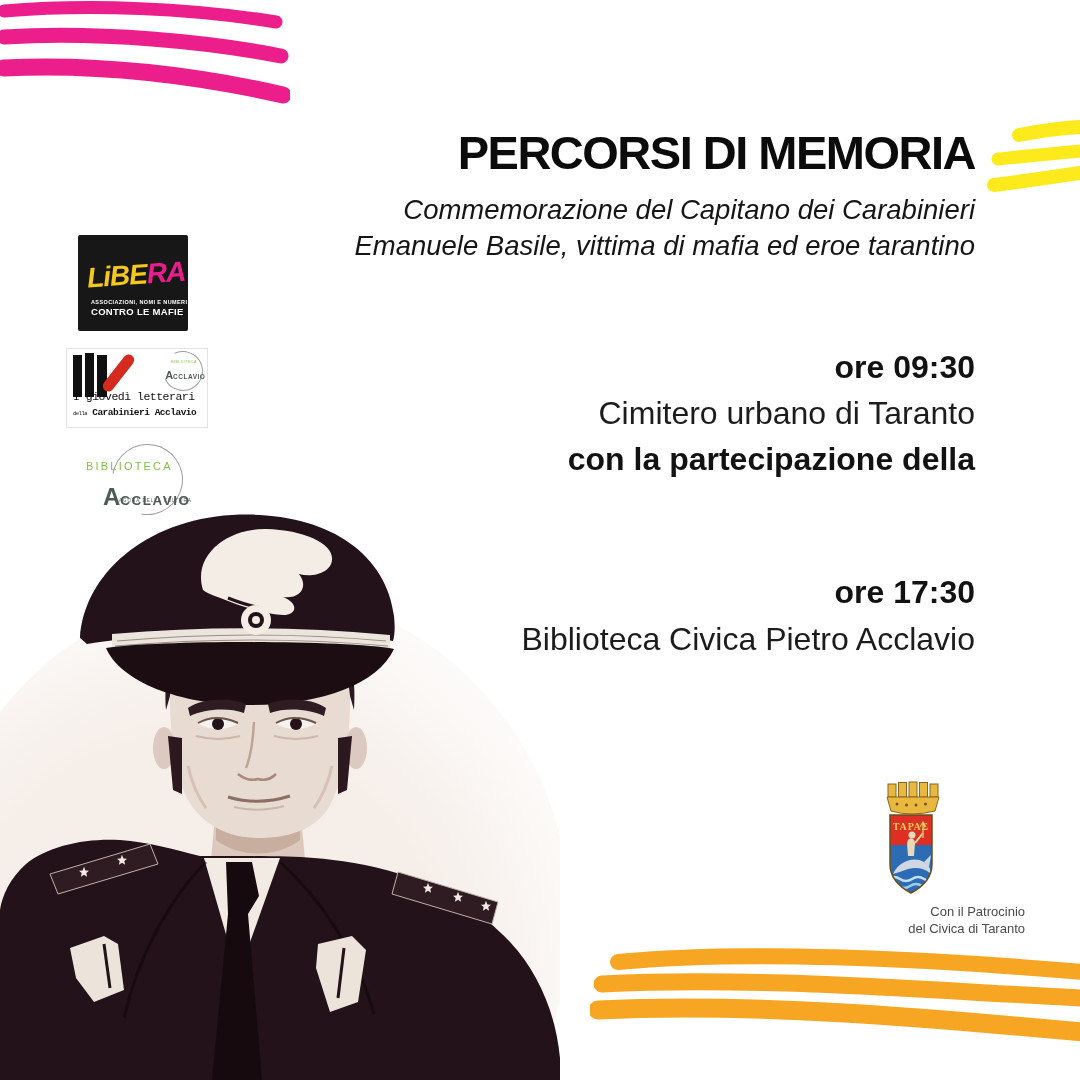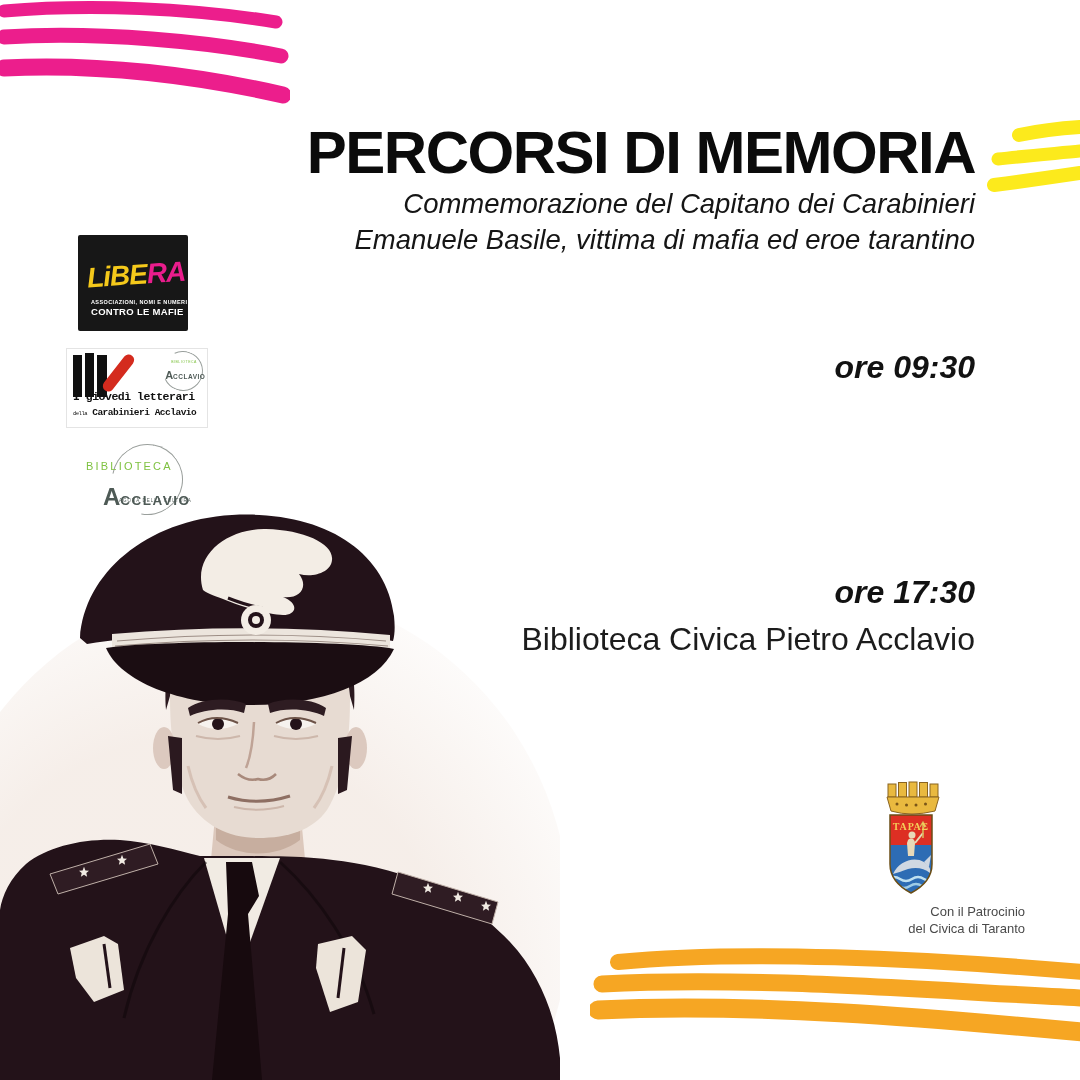--- a/index.html
+++ b/index.html
@@ -14,35 +14,35 @@
 
   
   .strokes{position:absolute;}
   .strokes.pink{left:0;top:103;}
   .strokes.yellow{left:985px;top:113px;}
   .strokes.orange{left:590px;top:932px;}
 
   
   .title-block{position:absolute;top:122px;right:105px;text-align:right;white-space:nowrap;}
   .title-block h1{
-    margin:0;font-size:60px;line-height:62px;font-weight:700;
+    margin:0;font-size:47px;line-height:62px;font-weight:700;
     letter-spacing:-1.5px;color:#0b0b0b;
   }
   .subtitle{font-style:italic;font-size:27.5px;line-height:35.5px;color:#151515;}
-  .subtitle.first{margin-top:2px;}
+  .subtitle.first{margin-top:8px;}
 
   .date{
     position:absolute;top:283px;right:105px;font-size:37px;line-height:40px;
     font-weight:700;color:#141414;white-space:nowrap;
   }
 
   .event{position:absolute;right:105px;text-align:right;font-size:32px;color:#1c1c1c;white-space:nowrap;}
   .event-1{top:344px;line-height:46px;}
   .event-2{top:569px;line-height:47px;}
-  .event .time,.event .part{font-weight:700;font-style:italic;color:#121212;}
+  .event .time,.event .part{font-weight:700;color:#121212;}
   .event .place{font-weight:400;}
 
   
   .libera{
     position:absolute;left:78px;top:235px;width:110px;height:96px;
     background:#171717;border-radius:2px;overflow:hidden;
   }
   .libera-word{
     position:absolute;left:9px;top:24px;font-size:28px;font-weight:700;font-style:italic;
     letter-spacing:-1px;transform:rotate(-4deg);white-space:nowrap;
@@ -67,21 +67,21 @@
     transform:rotate(38deg);transform-origin:50% 50%;
   }
   .ministamp{
     position:absolute;right:4px;top:2px;width:40px;height:40px;border:1.5px solid #9aa09d;
     border-radius:50%;border-left-color:transparent;transform:rotate(20deg);
   }
   .ms-top{position:absolute;left:4px;top:8px;font-size:3.5px;color:#7FC241;transform:rotate(-20deg);font-family:"Liberation Sans",sans-serif;letter-spacing:.5px;}
   .ms-main{position:absolute;left:2px;top:12px;transform:rotate(-20deg);color:#4E5A56;font-family:"Liberation Sans",sans-serif;white-space:nowrap;}
   .ms-main b{font-size:11px;font-weight:700;font-style:normal;}
   .ms-main i{font-size:6.5px;font-weight:700;font-style:normal;letter-spacing:.5px;}
-  .gio-line1{position:absolute;left:6px;top:41px;font-size:11.5px;font-weight:700;letter-spacing:-.5px;white-space:nowrap;}
+  .gio-line1{position:absolute;left:6px;top:41px;font-size:11.5px;font-weight:400;letter-spacing:-.5px;white-space:nowrap;}
   .gio-line2{position:absolute;left:6px;top:58px;font-size:9.5px;font-weight:700;letter-spacing:-.5px;white-space:nowrap;}
   .gio-line2 .small{font-size:5.5px;font-weight:400;}
 
   
   .acclavio{position:absolute;left:83px;top:443px;width:118px;height:82px;}
   .acclavio .arc{
     position:absolute;left:29px;top:1px;width:71px;height:71px;border:1.5px solid #9a9f9c;
     border-radius:50%;border-left-color:transparent;transform:rotate(-35deg);
   }
   .acc-top{position:absolute;left:3px;top:17px;font-size:11px;color:#7FC241;letter-spacing:2.2px;white-space:nowrap;}
@@ -118,20 +118,22 @@
 
   <header class="title-block">
     <h1>PERCORSI DI MEMORIA</h1>
     <p class="subtitle first">Commemorazione del Capitano dei Carabinieri</p>
     <p class="subtitle">Emanuele Basile, vittima di mafia ed eroe tarantino</p>
   </header>
 
 
   <section class="event event-1">
     <p class="time">ore 09:30</p>
+    <p class="place">Cimitero urbano di Taranto</p>
+    <p class="part">con la partecipazione della</p>
   </section>
 
   <section class="event event-2">
     <p class="time">ore 17:30</p>
     <p class="place">Biblioteca Civica Pietro Acclavio</p>
   </section>
 
   <div class="libera">
     <div class="libera-word">
       <span class="ly">LiBE</span><span class="lp">RA</span>

